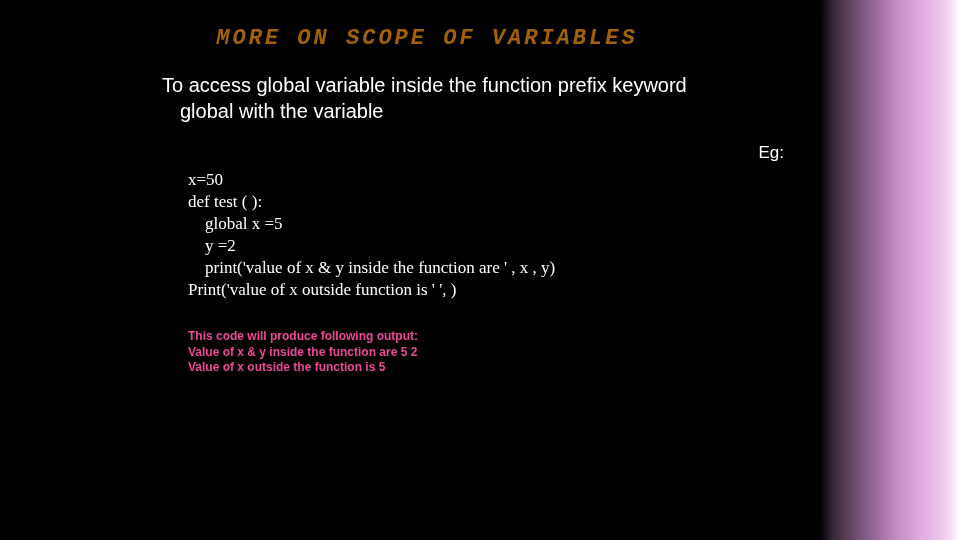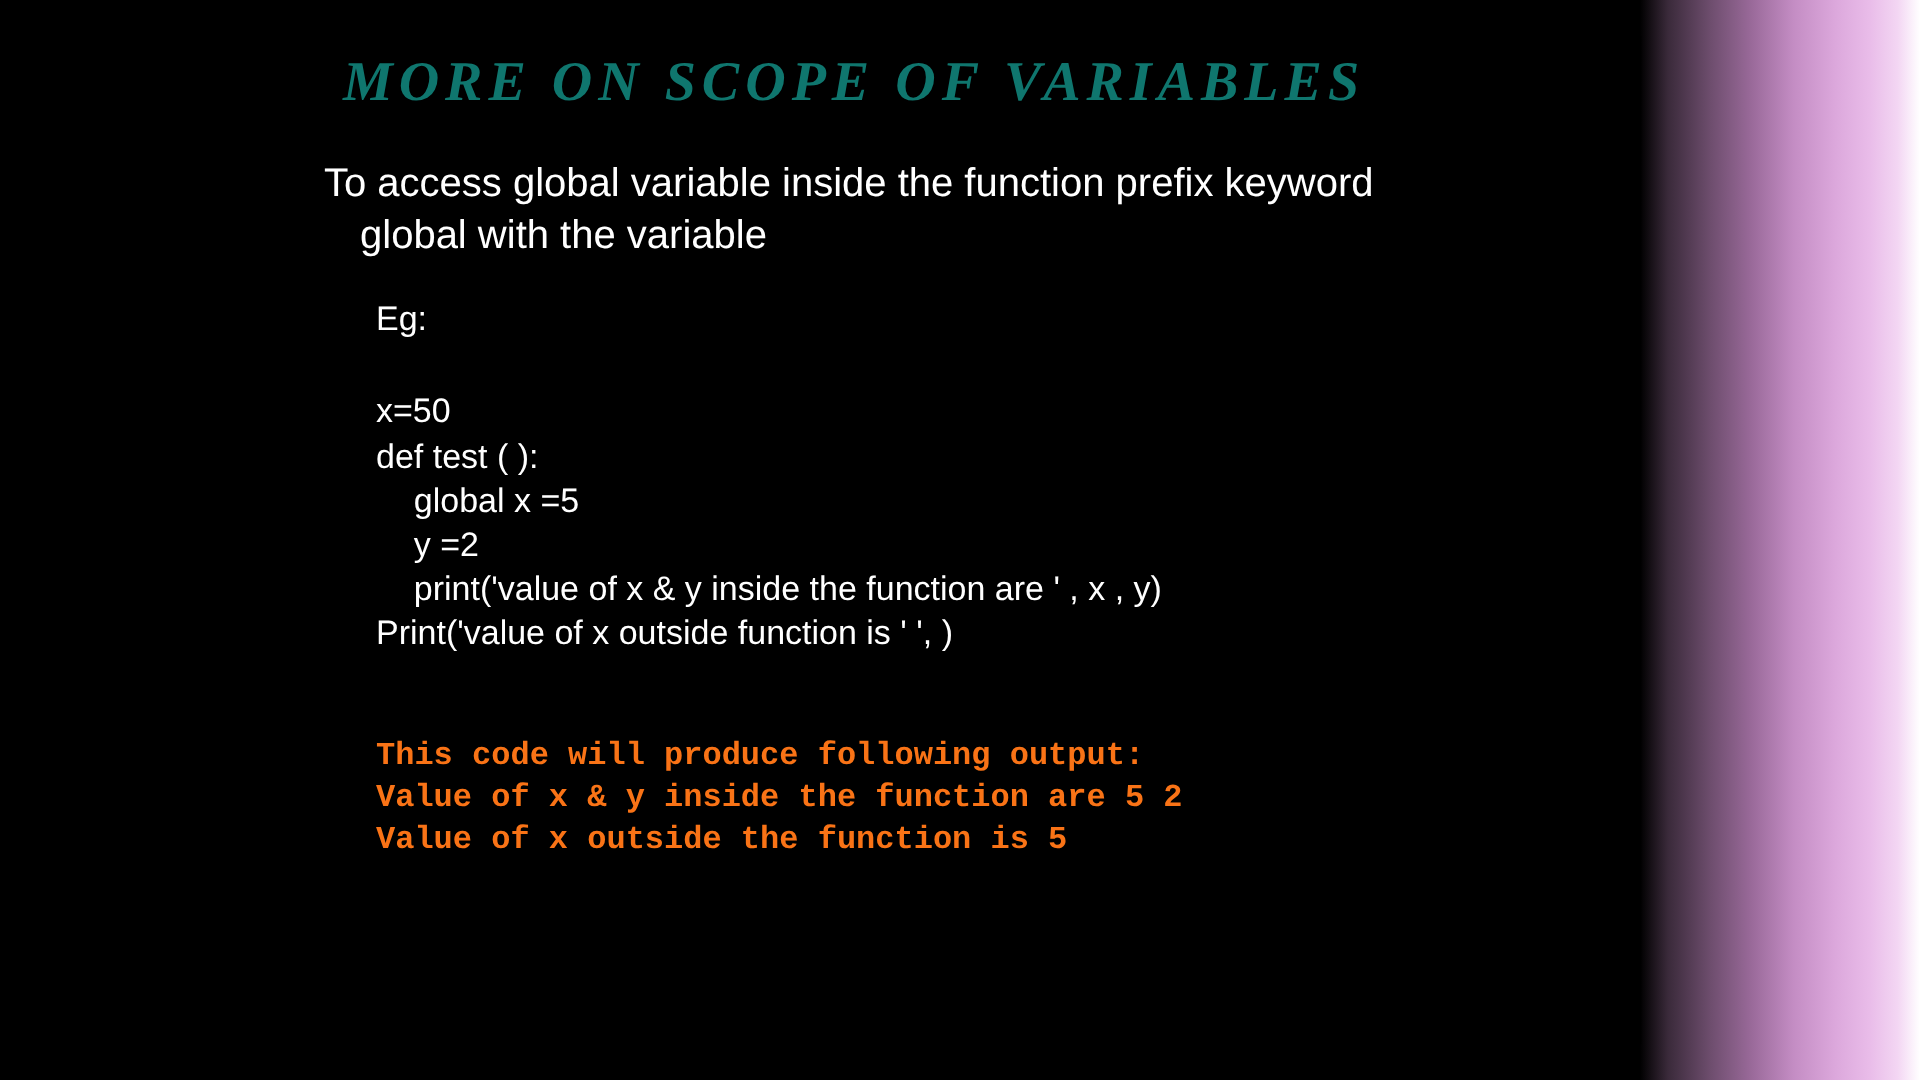--- a/index.html
+++ b/index.html
@@ -32,66 +32,66 @@
     box-shadow: 0 0 18px rgba(0,0,0,0.8) inset, 0 0 6px rgba(0,0,0,0.6);
     background: rgba(0,0,0,0.15);
   }
   .slide {
     position: absolute;
     left: 42px; top: 18px;
     width: 770px; height: 504px;
     padding: 8px 28px 18px 28px;
   }
   .title {
-    font-family: Liberation Serif, serif;
+    font-family: Liberation Mono, monospace;
     font-weight: 900;
     font-style: italic;
-    font-size: 28px;
+    font-size: 22px;
     line-height: 1.15;
     letter-spacing: 3px;
     text-align: center;
-    color: #0f766e;
+    color: #a16207;
     text-shadow: 0 2px 2px rgba(0,0,0,0.7), 0 0 1px #000;
     margin: 0 auto 22px auto;
     width: 90%;
   }
   .body-text {
     color: #fff;
     font-size: 20px;
     line-height: 1.28;
     padding-left: 110px;
     padding-right: 40px;
     margin-bottom: 18px;
     text-indent: -18px;
   }
   .small-block {
     color: #fff;
     font-size: 17px;
     line-height: 1.3;
     padding-left: 118px;
-    margin-bottom: 24px;
+    margin-bottom: 4px;
+    text-align: right;
   }
   .code-block {
     color: #fff;
     font-size: 17px;
     line-height: 1.3;
     padding-left: 118px;
     white-space: pre;
-    font-family: Liberation Sans, sans-serif;
-    margin-bottom: 40px;
+    font-family: Liberation Serif, serif;
+    margin-bottom: 28px;
   }
   .output-block {
-    color: #f97316;
-    font-size: 16px;
+    color: #ec4899;
+    font-size: 12px;
     font-weight: bold;
     line-height: 1.3;
     padding-left: 118px;
     white-space: pre-line;
     text-shadow: 0 1px 1px rgba(0,0,0,0.6);
-    font-family: Liberation Mono, monospace;
   }
 </style>
 </head>
 <body>
 
 <div class="bg-gradient"></div>
 <div class="inner-frame"></div>
 
 <div class="slide">
   <h1 class="title">MORE ON SCOPE OF VARIABLES</h1>

